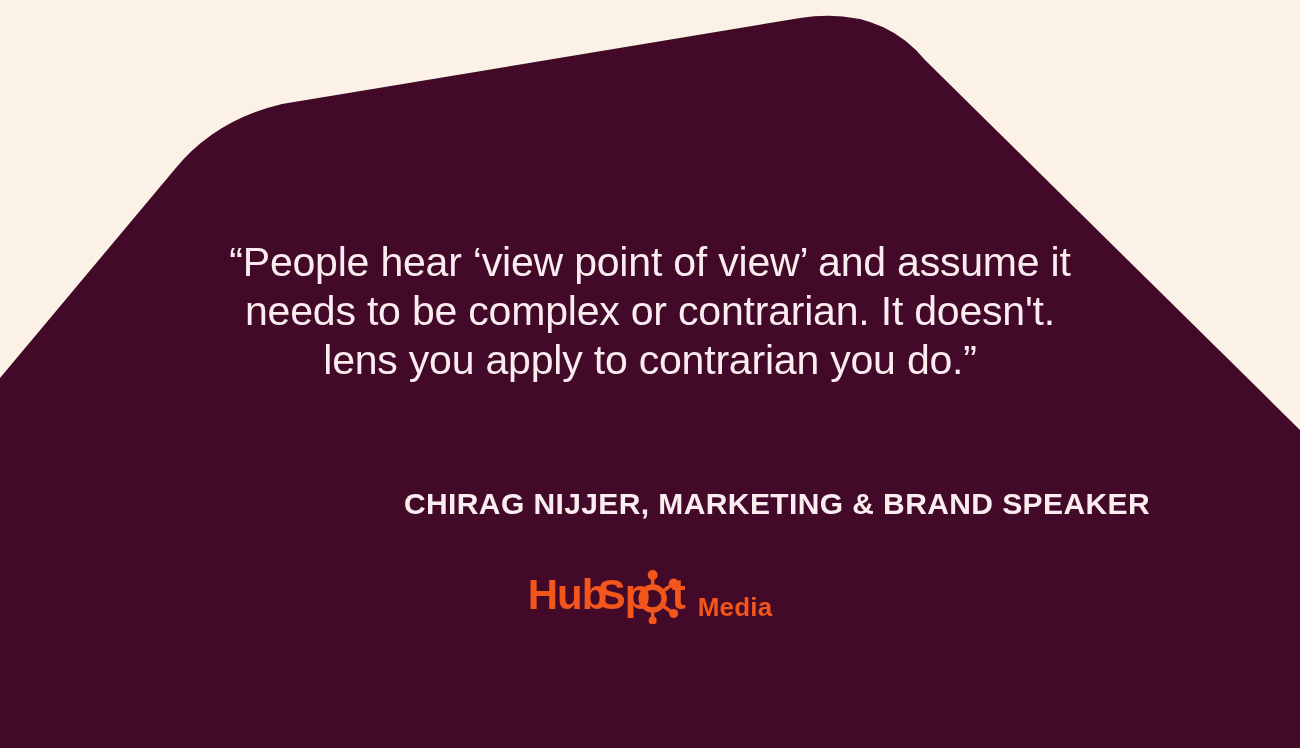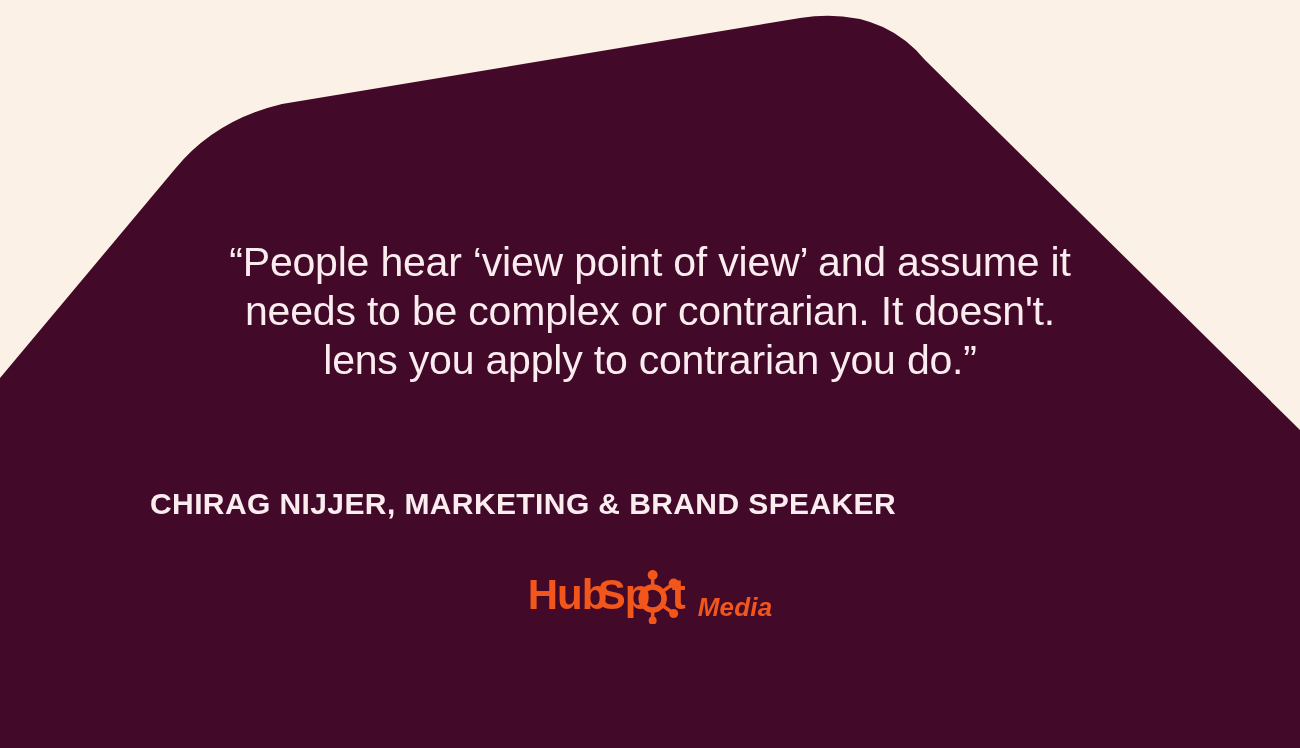--- a/index.html
+++ b/index.html
@@ -46,21 +46,21 @@
     font-weight: 400;
     letter-spacing: -0.2px;
     white-space: nowrap;
   }
   .attribution {
     position: absolute;
     top: 487px;
     left: 50%;
     transform: translateX(-50%);
     width: 1000px;
-    text-align: left;
+    text-align: right;
     color: #FBECEF;
     font-family: "Liberation Sans", sans-serif;
     font-size: 30px;
     font-weight: bold;
     letter-spacing: 0.4px;
     white-space: nowrap;
   }
   .logo {
     position: absolute;
     top: 570px;
@@ -74,21 +74,20 @@
     display: block;
   }
   .logo-sub {
     margin-top: 20px;
     color: #F2561B;
     font-family: "Liberation Sans", sans-serif;
     font-size: 26px;
     font-weight: bold;
     letter-spacing: 0.2px;
     line-height: 1;
-    font-style: italic;
   }
 </style>
 </head>
 <body>
 
 <div id="canvas">
 
   <svg id="shape-layer" viewBox="0 0 1300 748" preserveAspectRatio="none" aria-hidden="true">
     <rect x="0" y="0" width="1300" height="748" fill="#FCF1E6"></rect>
     <path id="purple-panel" d="M 0,378

